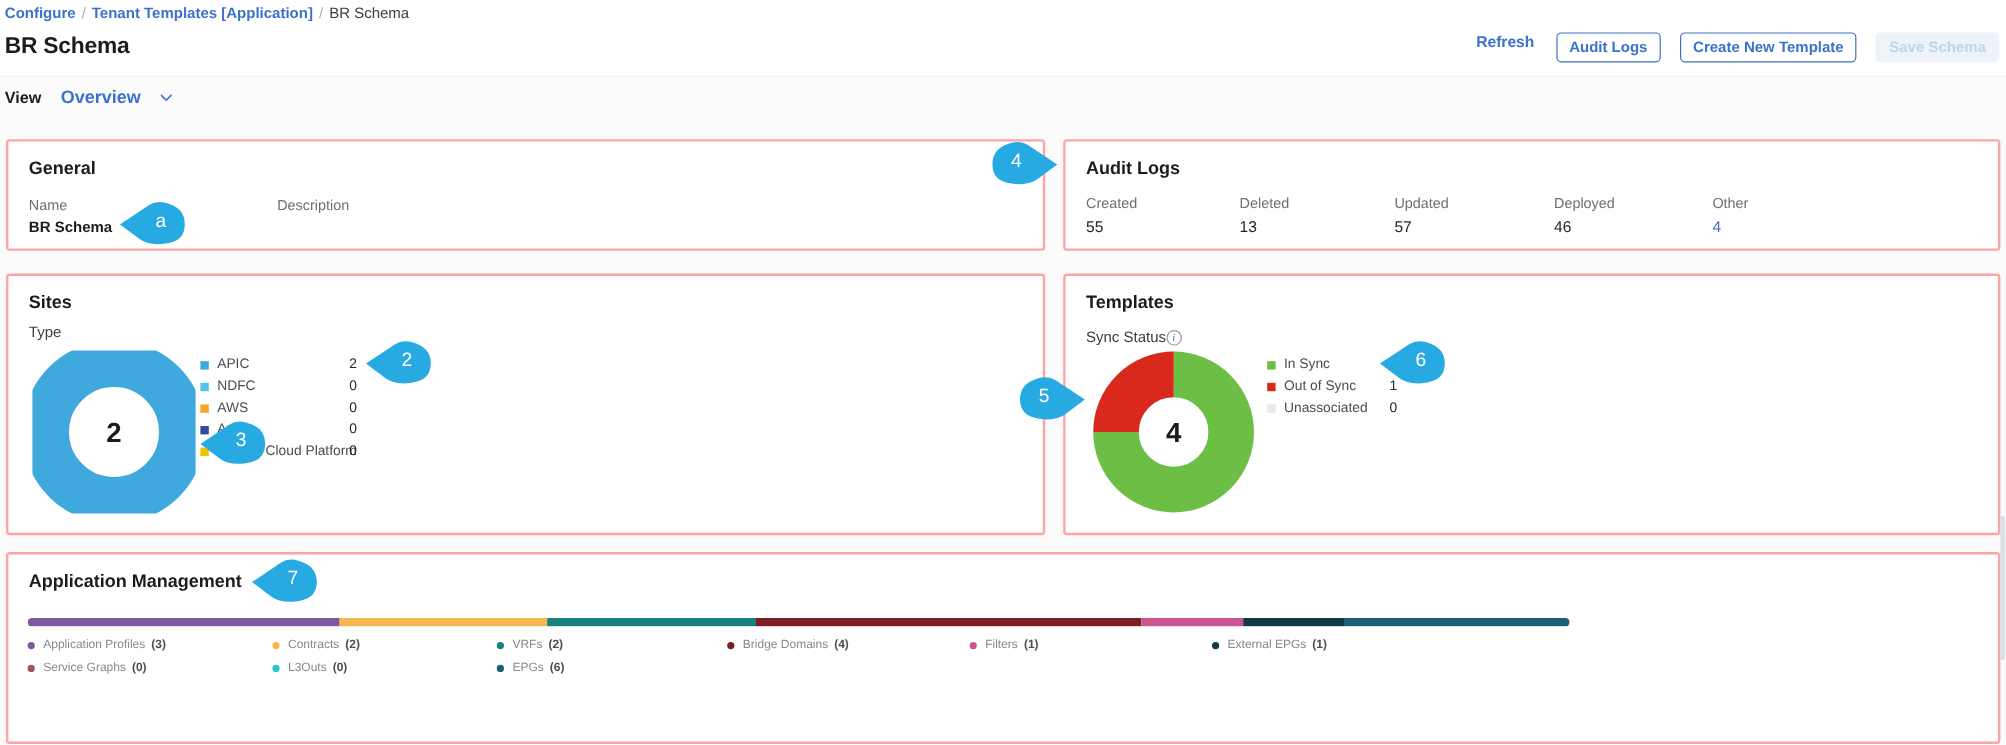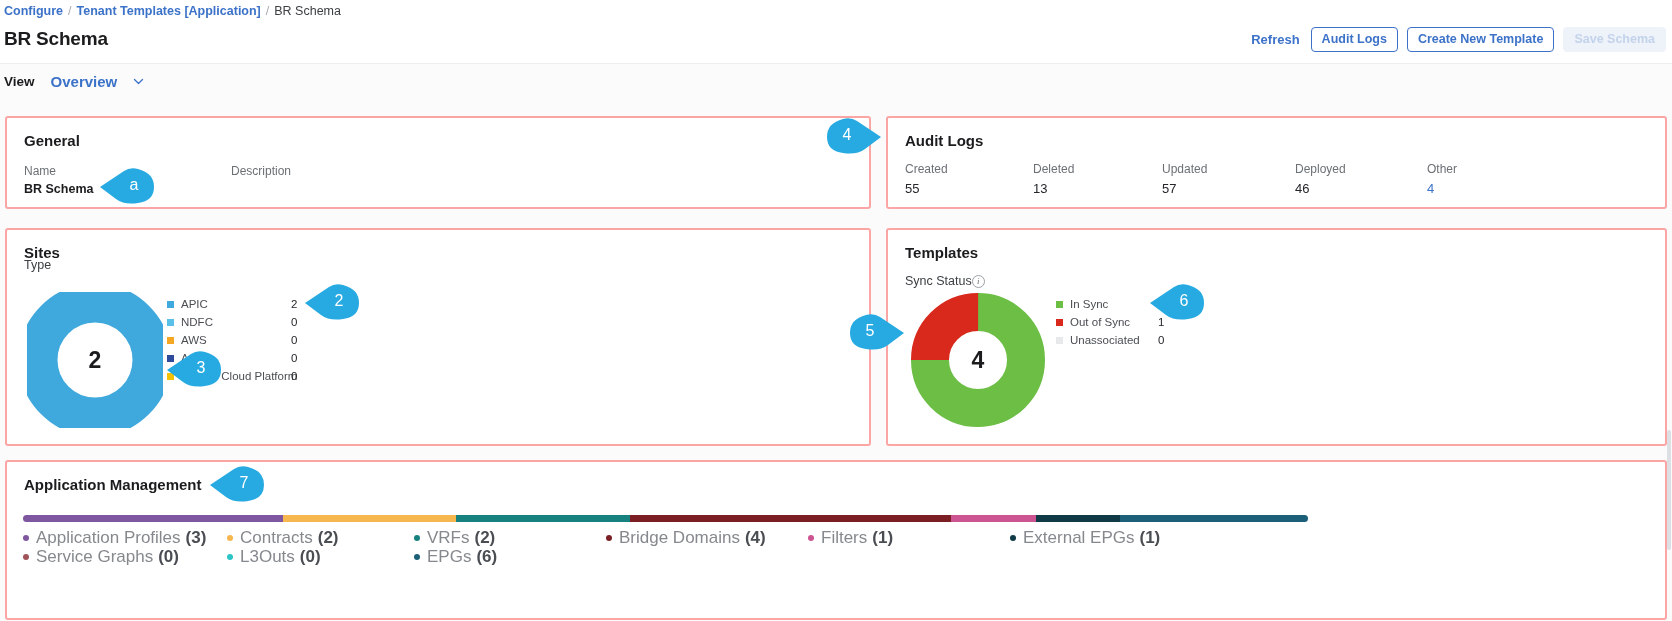--- a/index.html
+++ b/index.html
@@ -34,21 +34,21 @@
   .crumb-current { color: #3c4043; }
 
   .page-title {
     position: absolute; left: 4px; top: 28px;
     font-size: 19px; font-weight: bold; color: #1b1c1d;
     letter-spacing: -0.2px;
   }
 
   .header-actions {
     position: absolute; right: 6px; top: 27px;
-    display: flex; align-items: center; gap: 9px;
+    display: flex; gap: 16px;
   }
   .refresh-link {
     font-size: 13px; font-weight: bold; color: #3c72c8;
     cursor: pointer; padding-right: 2px;
   }
   .btn {
     font-size: 12.5px; font-weight: bold;
     color: #3c72c8; background: #ffffff;
     border: 1.5px solid #3c72c8; border-radius: 4px;
     padding: 4px 10px 5px 10px;
@@ -102,21 +102,21 @@
   
   .stat { position: absolute; top: 44px; }
   .stat-label { font-size: 12px; color: #6b7075; }
   .stat-value { font-size: 13px; color: #23262a; margin-top: 5px; font-weight: normal; }
   .stat-value.link { color: #3c72c8; cursor: pointer; }
 
   
   .sub-label {
     position: absolute; font-size: 12.5px; color: #3c4043;
   }
-  #sites-type { left: 17px; top: 28px; }
+  #sites-type { left: 17px; top: 40px; }
   #sites-donut { position: absolute; left: 20px; top: 62px; width: 136px; height: 136px; }
   .donut-center {
     position: absolute; inset: 0;
     display: flex; align-items: center; justify-content: center;
     font-size: 23px; font-weight: bold; color: #1b1c1d;
   }
   .legend { position: absolute; }
   #sites-legend { left: 160px; top: 65px; }
   .legend-row {
     display: flex; align-items: center;
@@ -150,21 +150,21 @@
   }
   #appmgmt-bar > span { height: 100%; display: block; }
 
   #appmgmt-legend {
     position: absolute; left: 16px; top: 66px;
     width: 1300px;
     display: flex; flex-wrap: wrap;
   }
   .am-item {
     display: flex; align-items: center;
-    font-size: 17px; color: #85898e;
+    font-size: 10px; color: #85898e;
     height: 19px; margin-bottom: 0px;
   }
   .am-dot {
     width: 6px; height: 6px; border-radius: 50%;
     margin-right: 7px; flex: none;
   }
   .am-count { font-weight: bold; color: #4a4e53; margin-left: 5px; }
 
   #total-objects {
     position: absolute; left: 1345px; top: 50px;

